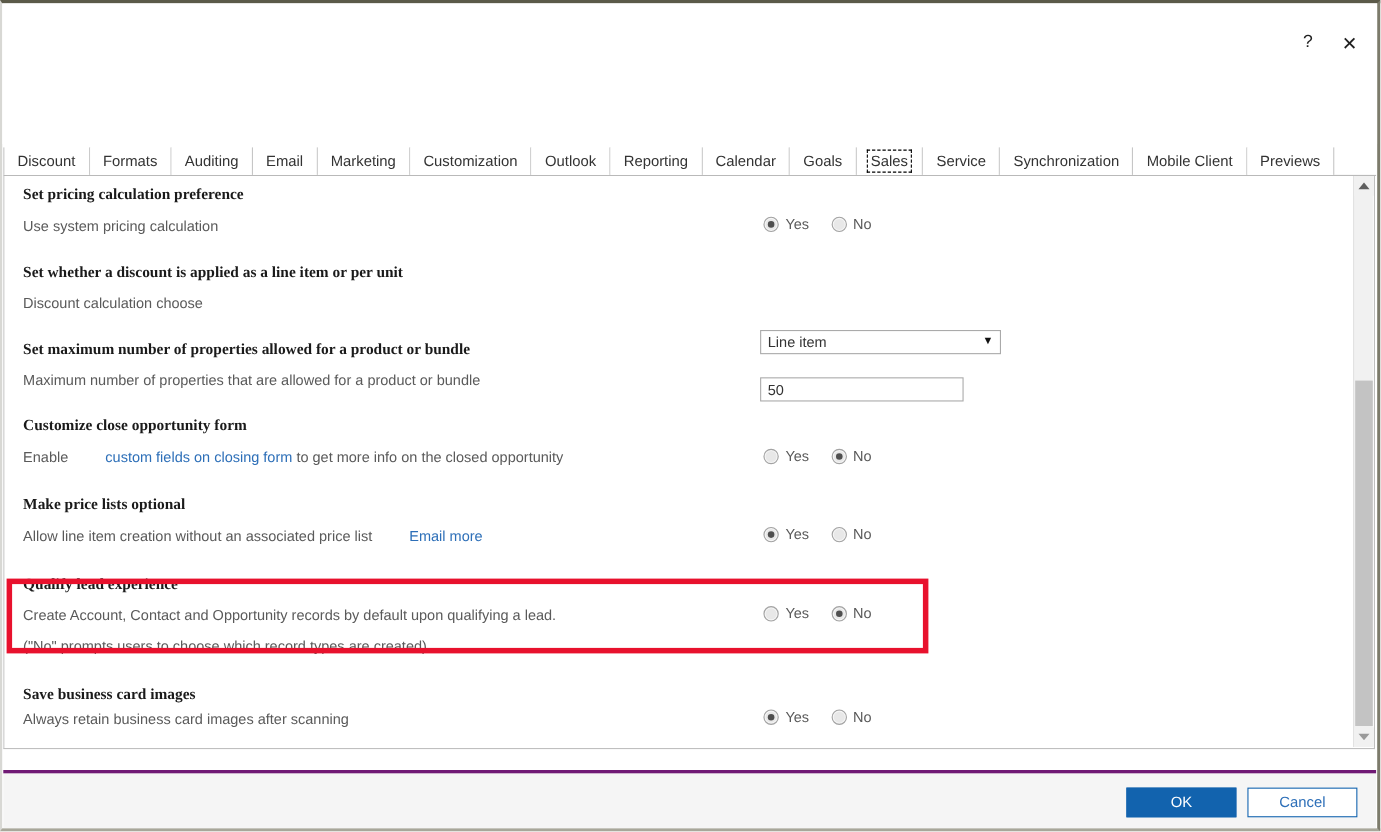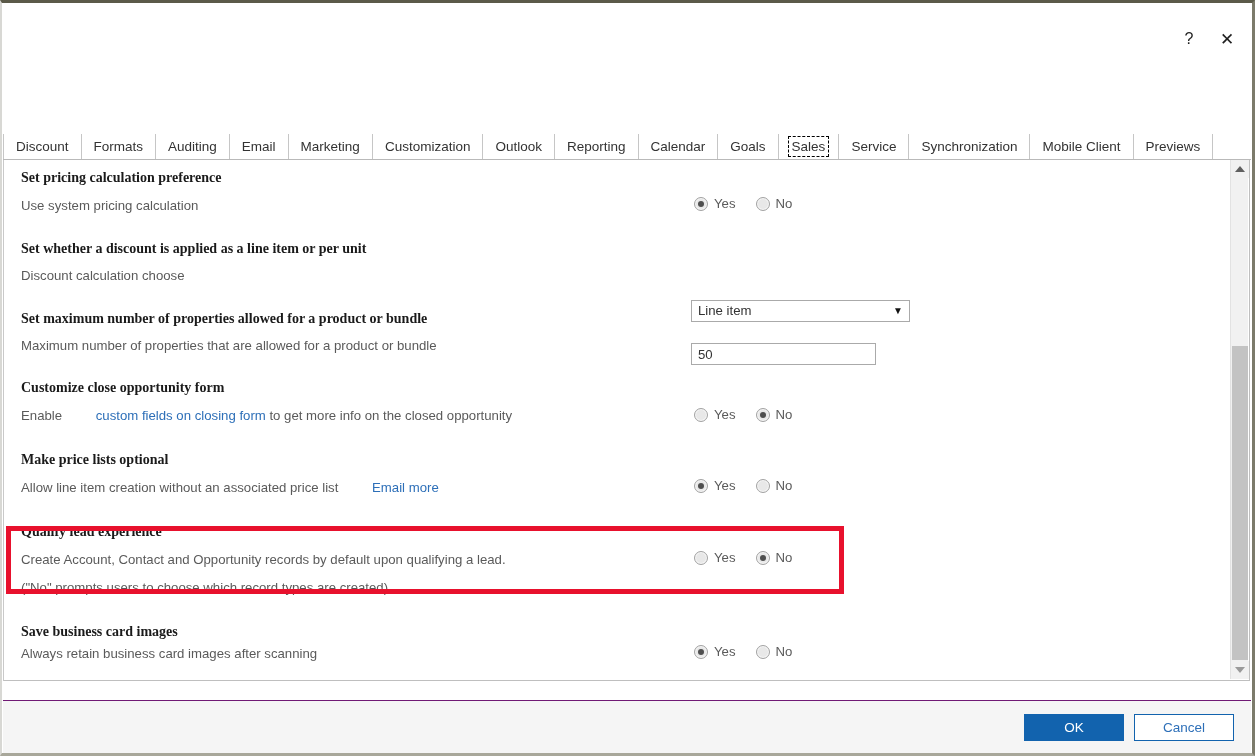--- a/index.html
+++ b/index.html
@@ -253,21 +253,21 @@
     cursor: pointer;
   }
 
   
   #footer {
     position: absolute;
     left: 1px; right: 1px;
     bottom: 0;
     height: 53px;
     background: #f5f5f5;
-    border-top: 1px solid #701a75;
+    border-top: 3px solid #701a75;
   }
   #footer-btns {
     position: absolute;
     right: 17px; top: 13px;
     display: flex;
     gap: 10px;
   }
   .btn {
     width: 100px; height: 27px;
     font-size: 13.5px;

